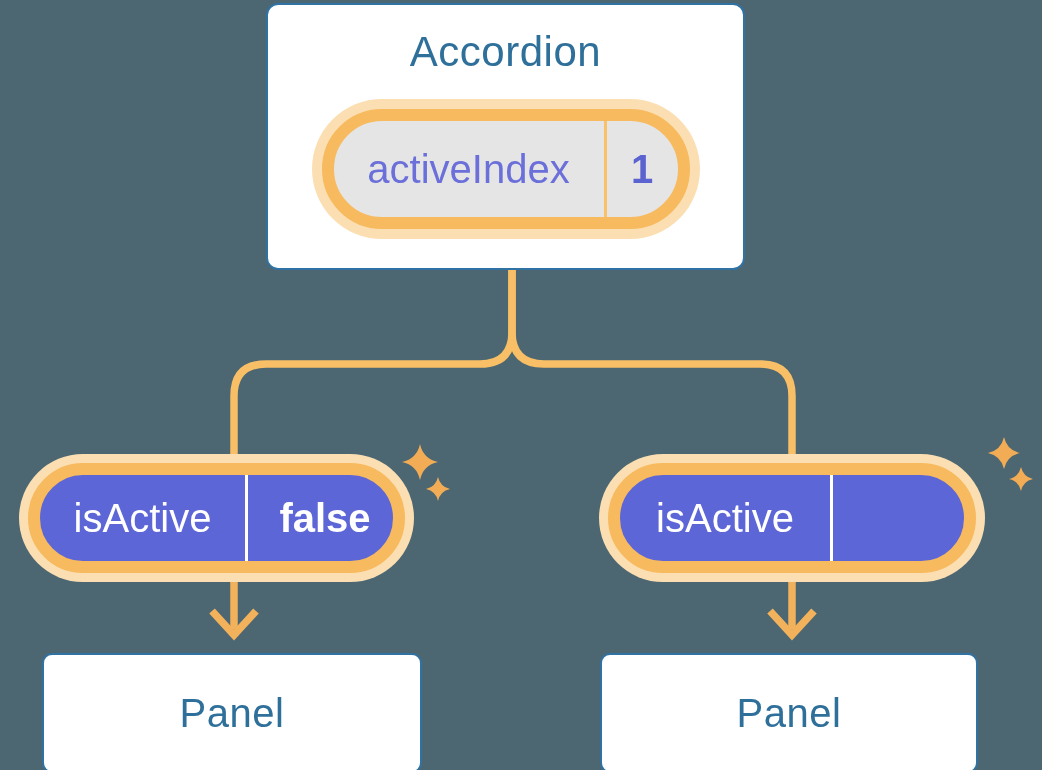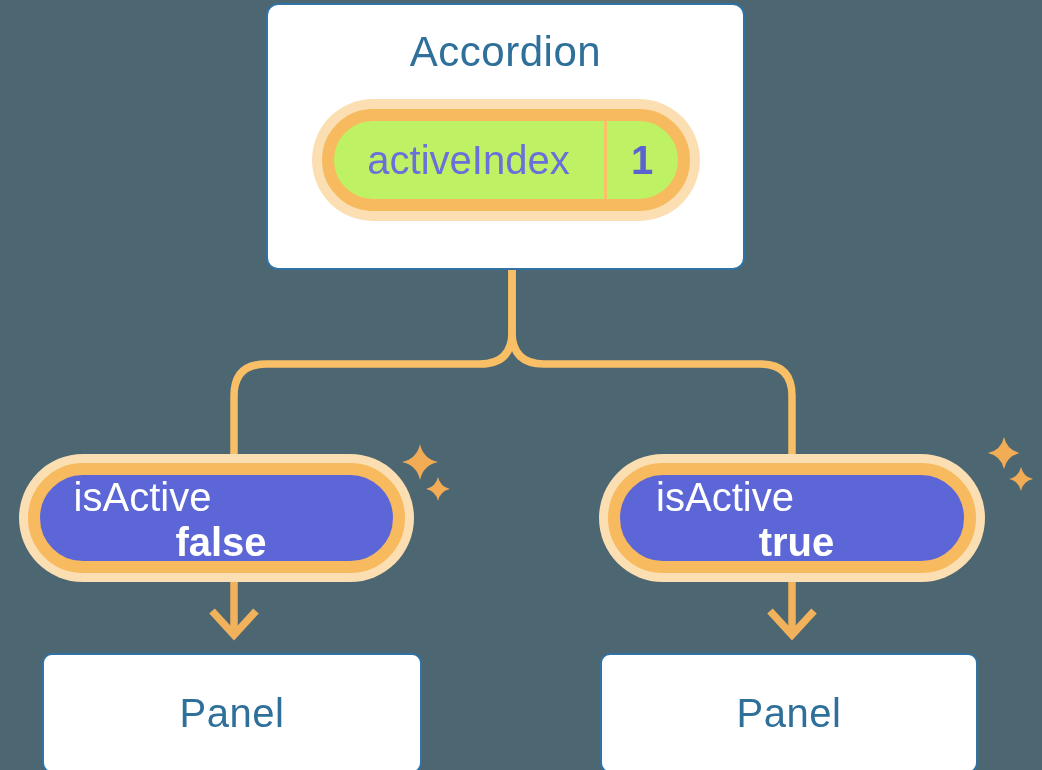--- a/index.html
+++ b/index.html
@@ -24,42 +24,41 @@
   .component-card {
     position:absolute; left:266px; top:3px; width:479px; height:267px;
     box-sizing:border-box; background:#fff; border:2.5px solid var(--card-border);
     border-radius:12px; display:flex; flex-direction:column; align-items:center;
   }
   .component-title {
     margin-top:24px; font-size:42px; font-weight:500; color:var(--title-text);
     line-height:1.1; letter-spacing:0.5px;
   }
   .state-pill {
-    margin-top:34px; width:368px; height:102px; box-sizing:border-box;
+    margin-top:34px; width:368px; height:120px; box-sizing:border-box;
     border:12px solid var(--pill-ring); border-radius:999px;
     box-shadow:0 0 0 10px var(--pill-glow);
-    background:#bef264; display:flex; align-items:stretch; overflow:hidden;
+    background:#e5e5e5; display:flex; align-items:stretch; overflow:hidden;
   }
   .state-name {
     width:270px; display:flex; align-items:center; justify-content:center;
     font-size:40px; color:var(--state-name-text);
   }
   .state-divider { width:3px; background:var(--pill-divider); }
   .state-value {
     flex:1; display:flex; align-items:center; justify-content:center;
     font-size:40px; font-weight:bold; color:var(--state-value-text);
   }
 
   .prop-pill {
     position:absolute; height:110px; box-sizing:border-box;
     border:12px solid var(--pill-ring); border-radius:999px;
     box-shadow:0 0 0 9px var(--pill-glow);
     background:var(--prop-fill); display:flex; align-items:stretch; overflow:hidden;
     color:var(--prop-text);
-    flex-direction:column;
   }
   .prop-pill.left  { left:28px;  top:463px; width:377px; }
   .prop-pill.right { left:608px; top:463px; width:368px; }
   .prop-name {
     display:flex; align-items:center; justify-content:center; font-size:40px;
   }
   .prop-pill.left  .prop-name { width:205px; }
   .prop-pill.right .prop-name { width:210px; }
   .prop-divider { width:3px; background:#fff; }
   .prop-value {
@@ -112,21 +111,20 @@
 
   <div class="prop-pill left">
     <div class="prop-name">isActive</div>
     <div class="prop-divider"></div>
     <div class="prop-value">false</div>
   </div>
 
   <div class="prop-pill right">
     <div class="prop-name">isActive</div>
     <div class="prop-divider"></div>
-    <div class="prop-value">true</div>
   </div>
 
   <div class="panel-card left">
     <div class="panel-label">Panel</div>
   </div>
   <div class="panel-card right">
     <div class="panel-label">Panel</div>
   </div>
 
 </div>

